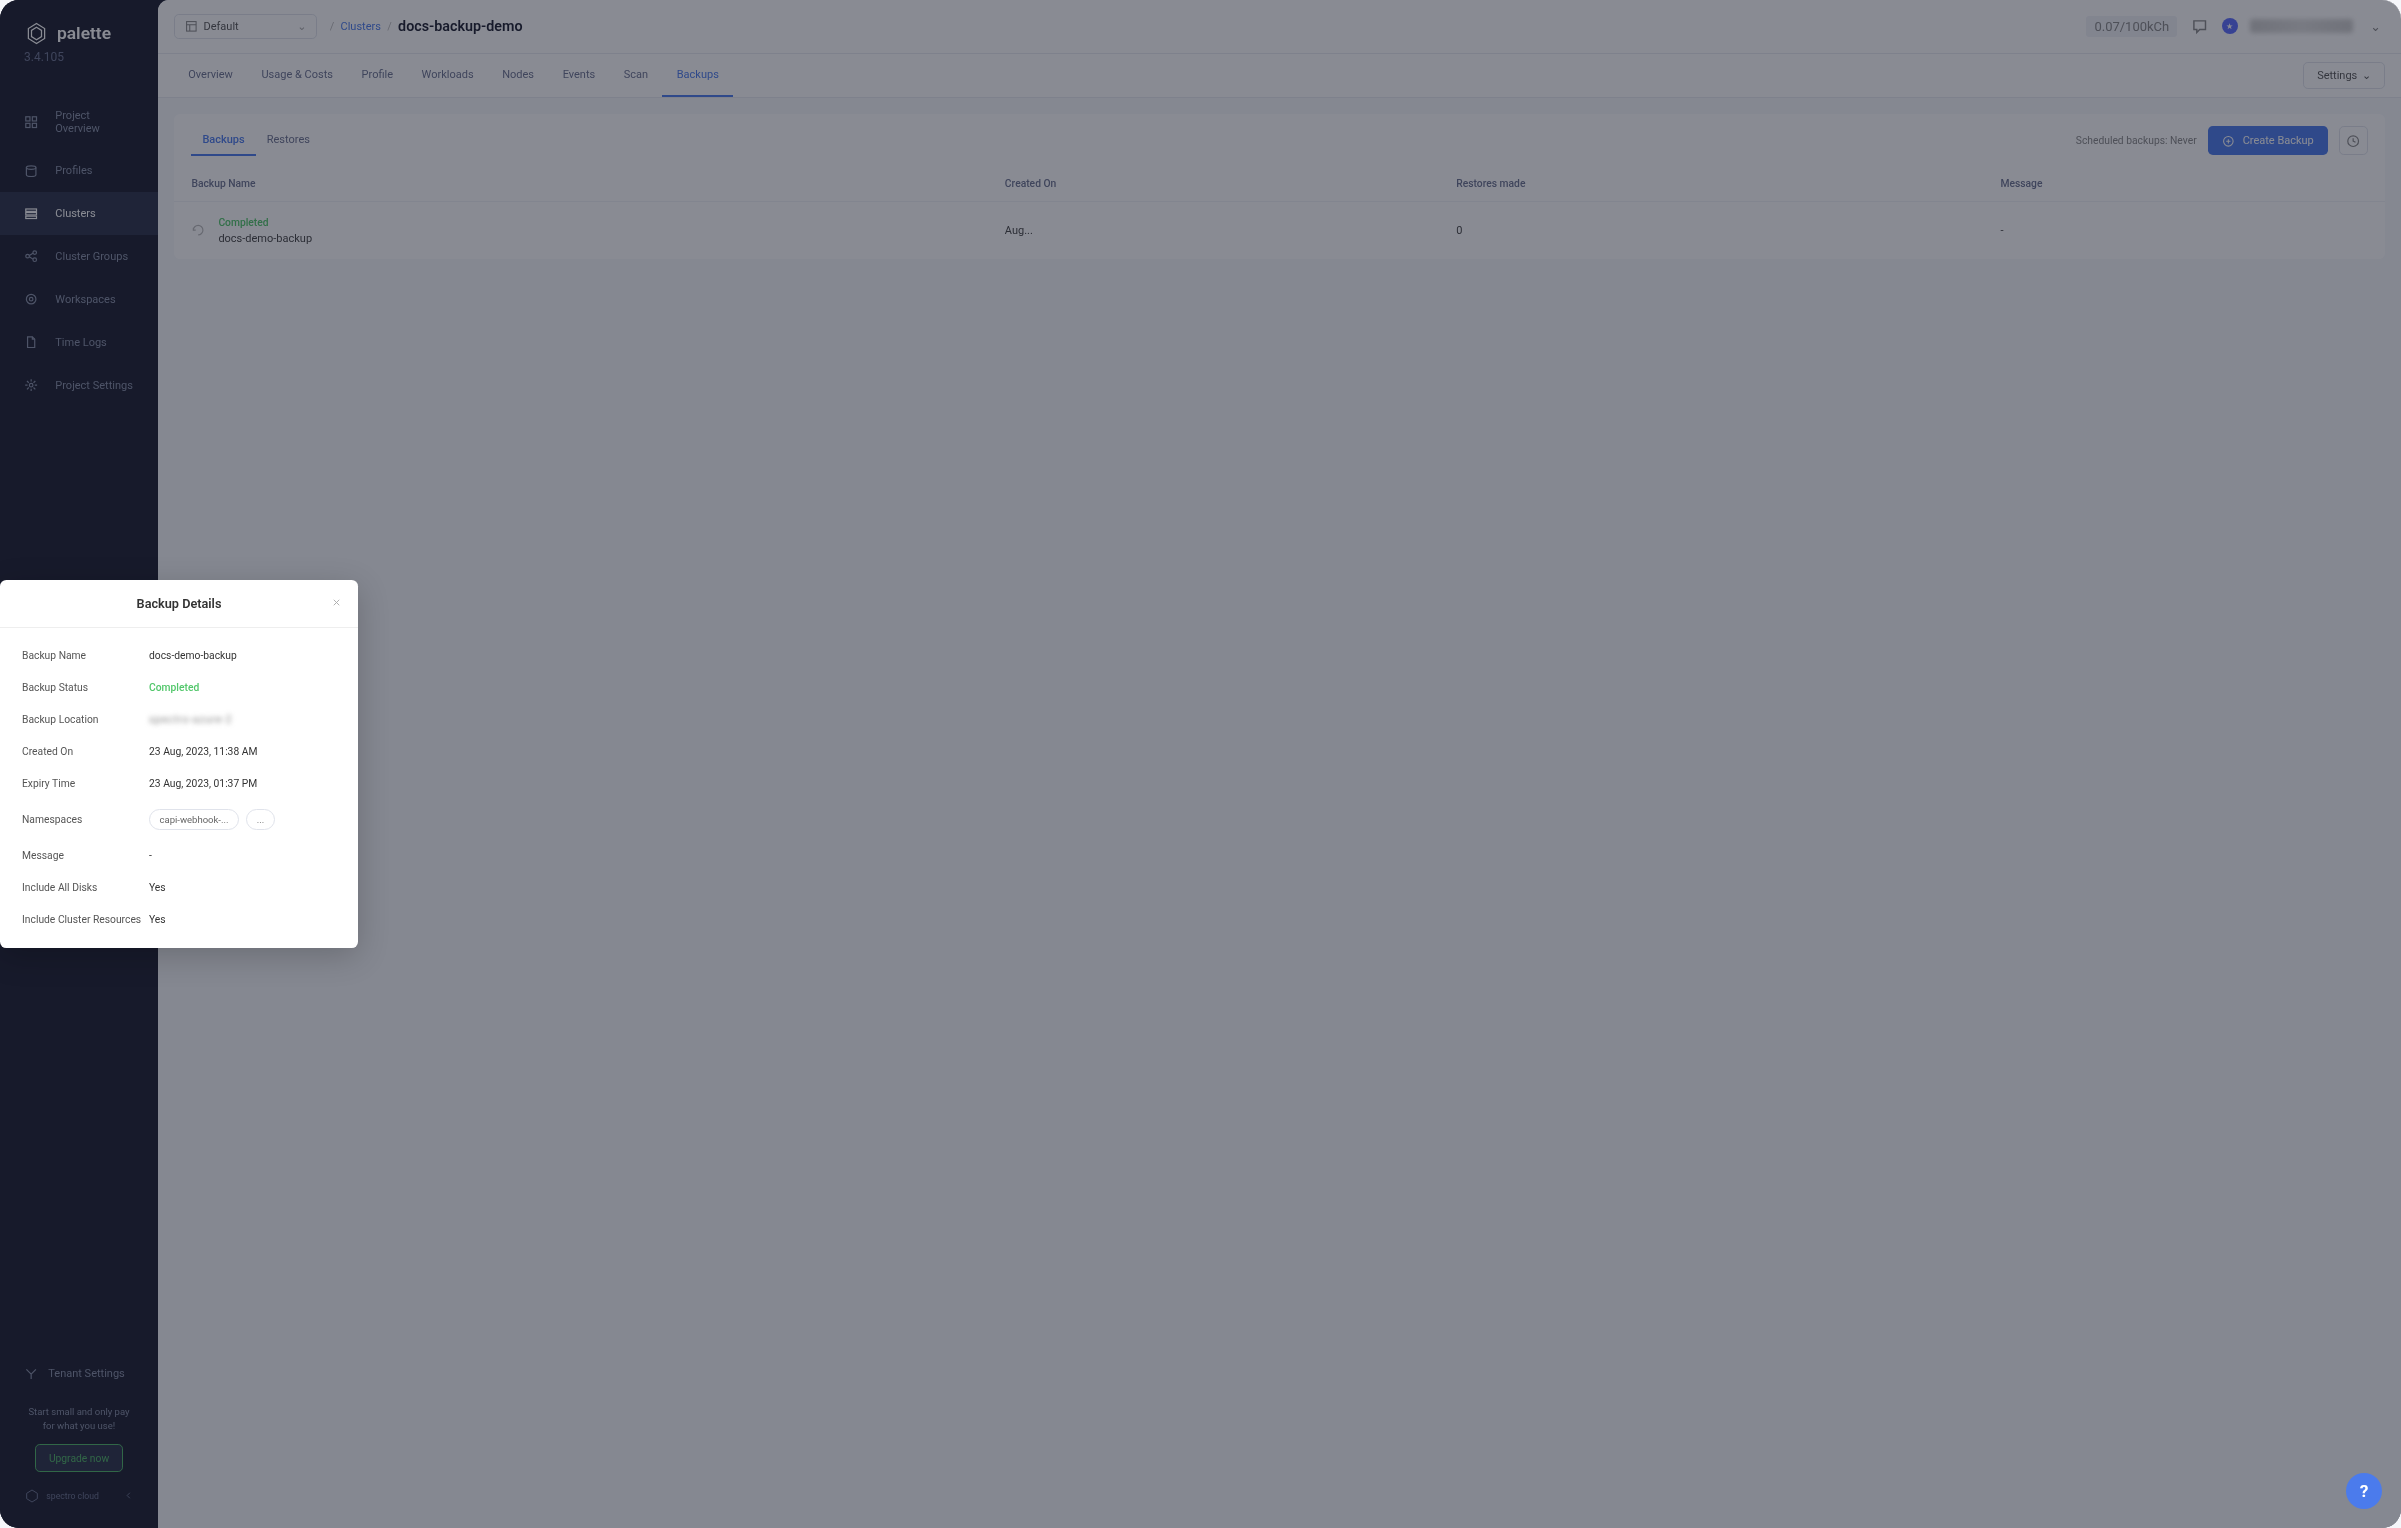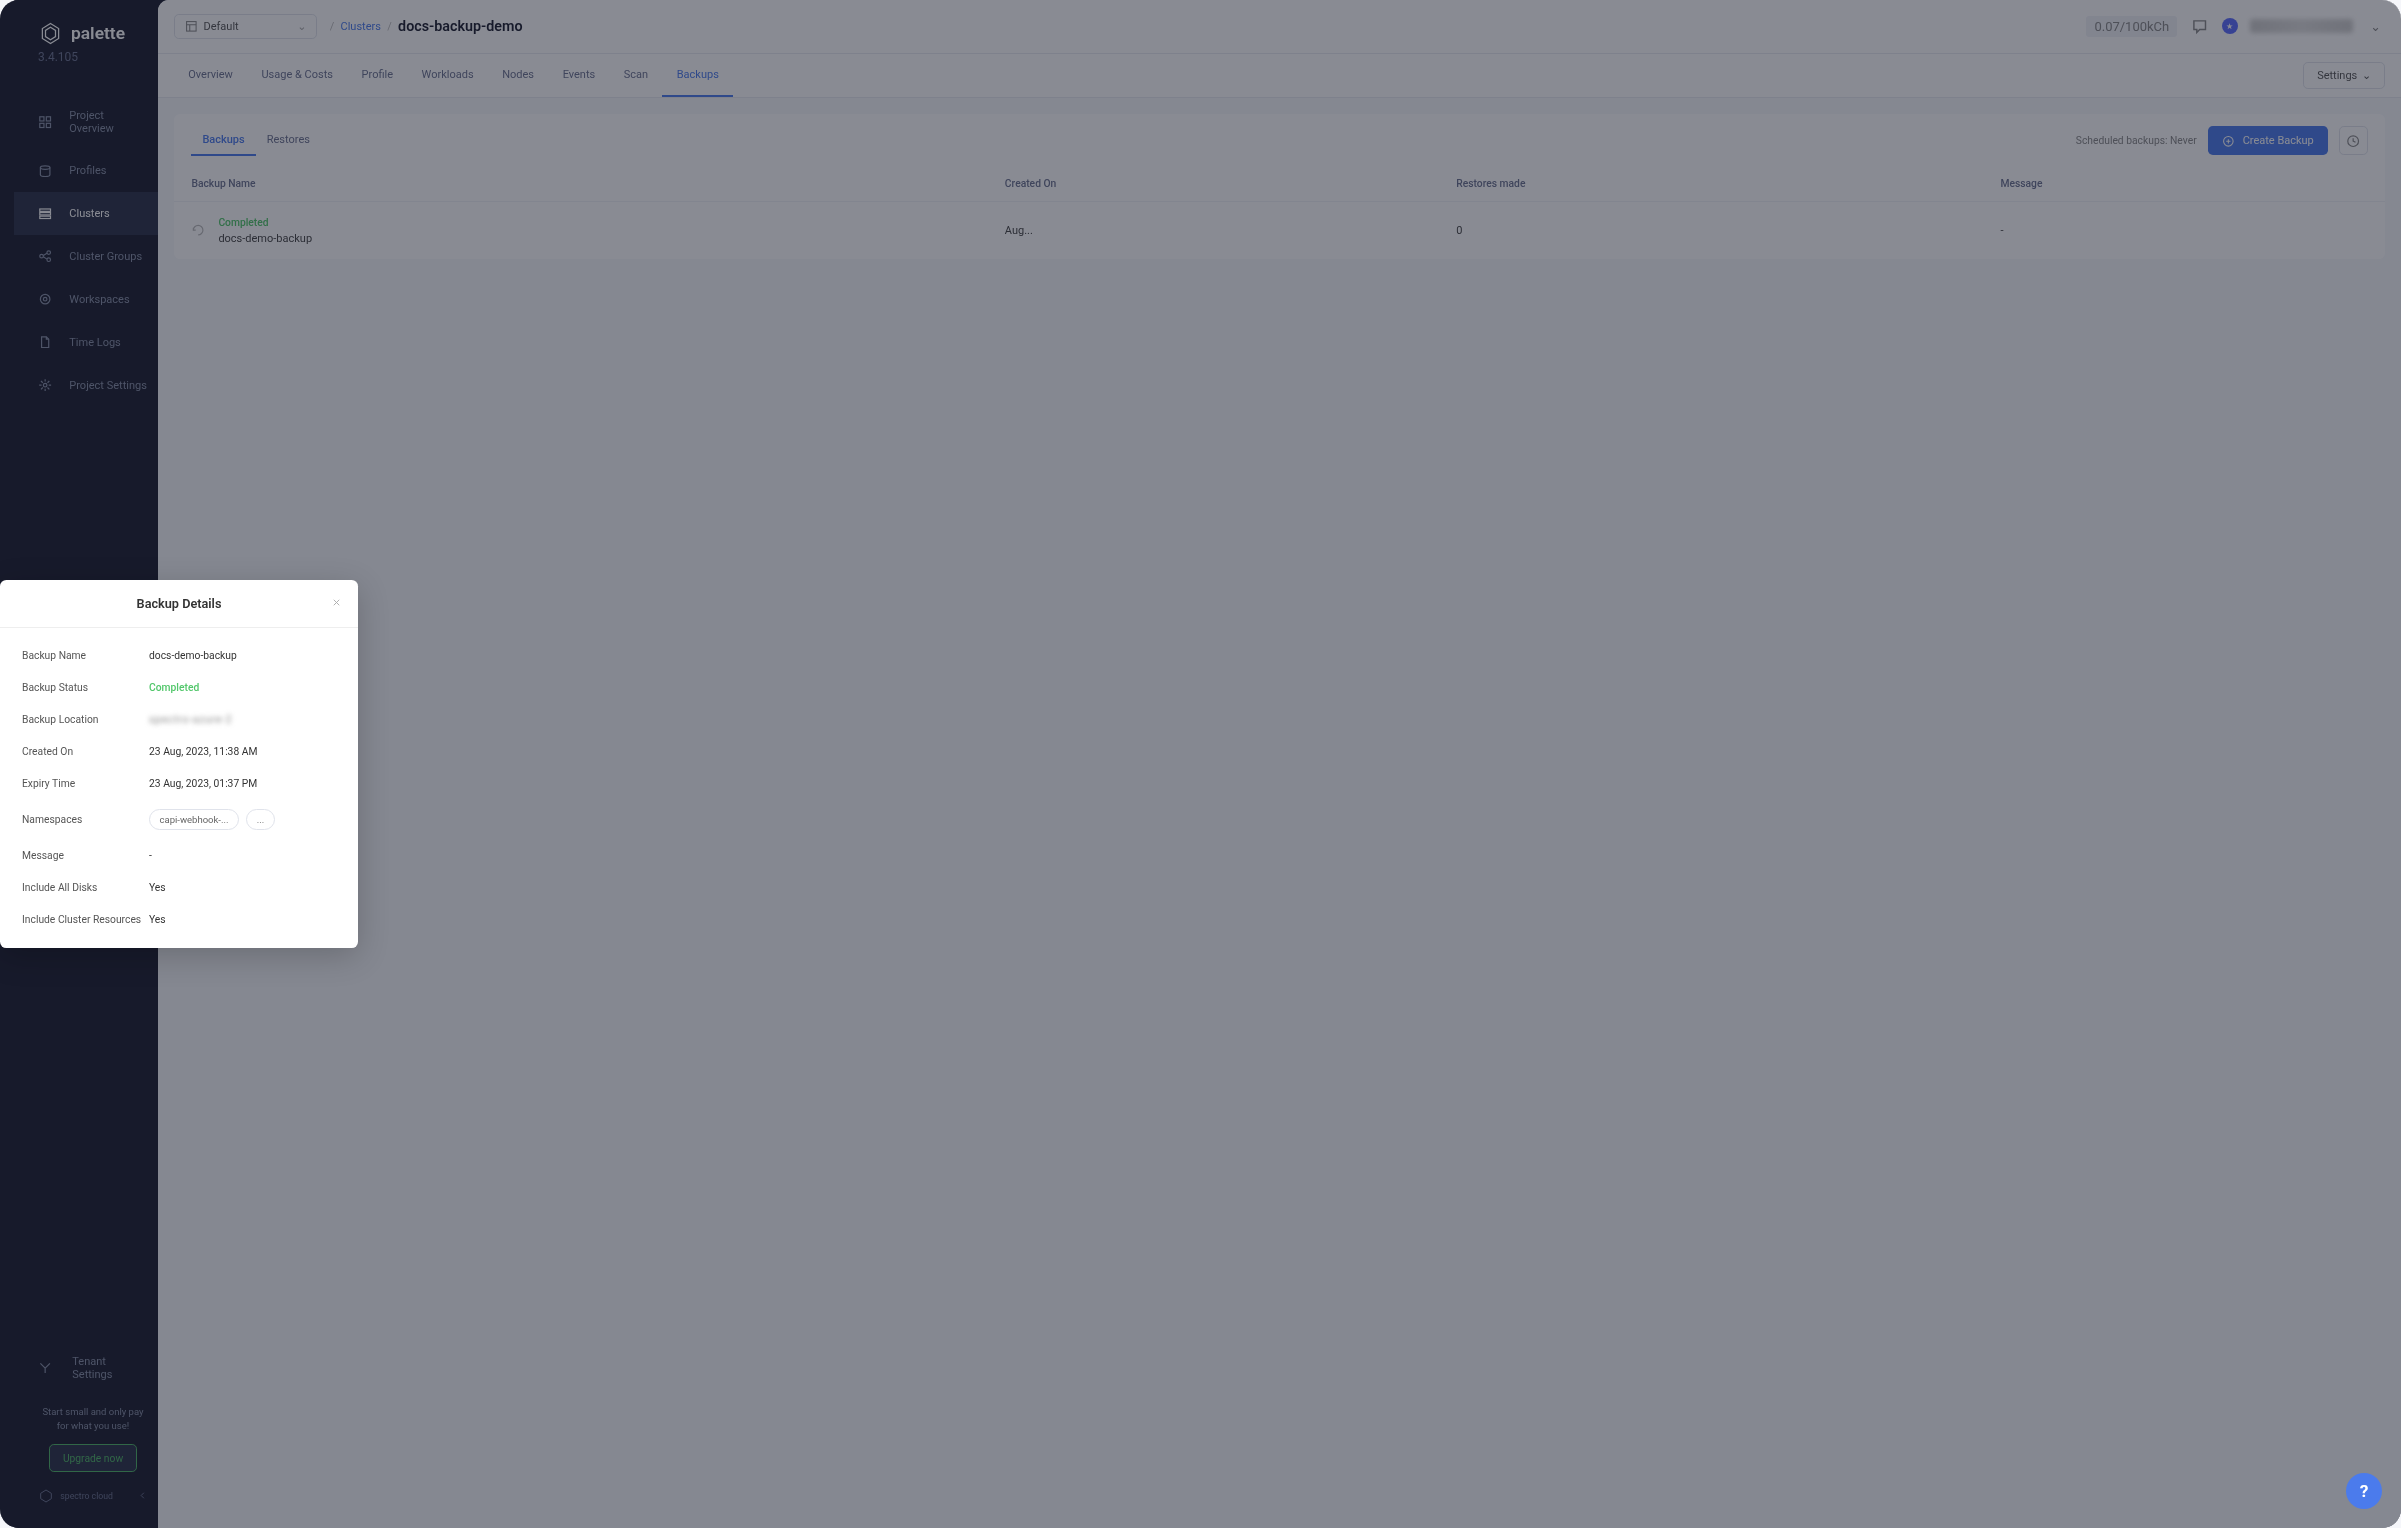--- a/index.html
+++ b/index.html
@@ -1,36 +1,36 @@
 <!DOCTYPE html>
 <html style="font-size:12.7px"><head>
   <meta charset="utf-8">
   <style>
     * { margin: 0; padding: 0; box-sizing: border-box; font-family: -apple-system, BlinkMacSystemFont, 'Segoe UI', Roboto, sans-serif; }
     body { background: #f5f6fa; color: #333; overflow: hidden; }
     
     .app-wrapper { position: relative; width: 100vw; height: 100vh; background: #1a1d2e; border-radius: 19px; overflow: hidden; }
     
     .sidebar {
-      position: absolute; left: 14px; top: 0; width: 158px; height: 100%;
+      position: absolute; left: 0; top: 0; width: 158px; height: 100%;
       background: #1a1d2e; color: #8890a8; display: flex; flex-direction: column;
     }
     .logo-area { padding: 20.6px 24px 6.3px; }
     .logo { display: flex; align-items: center; gap: 8px; }
     .logo-mark { width: 25px; height: 25px; fill: #fff; }
     .logo-text { color: #fff; font-size: 17.4px; font-weight: 600; }
     .version { color: #6b7290; font-size: 12px; margin-top: 4.8px; }
     
     .nav { margin-top: 24px; flex: 1; }
     .nav-item { display: flex; align-items: center; gap: 17px; padding: 14.3px 24px; color: #8890a8; cursor: pointer; font-size: 11px; }
     .nav-item.active { background: #2a3148; color: #fff; }
     .nav-icon { width: 14.3px; height: 14.3px; fill: currentColor; stroke: currentColor; flex-shrink: 0; }
     
     .sidebar-footer { padding: 16px 24px 24px; }
-    .tenant-settings { display: flex; align-items: center; gap: 20px; color: #8890a8; font-size: 11px; margin-bottom: 24px; cursor: pointer; }
+    .tenant-settings { display: flex; align-items: center; gap: 10px; color: #8890a8; font-size: 11px; margin-bottom: 24px; cursor: pointer; }
     .promo { text-align: center; color: #8890a8; font-size: 9.5px; line-height: 1.5; padding: 0 3.2px; }
     .upgrade-btn { display: block; margin: 11px auto 0; background: #2a3148; border: 0.8px solid #4fb667; color: #4fb667; padding: 6.3px 12.7px; border-radius: 4.8px; font-size: 10.3px; cursor: pointer; }
     
     .branding { display: flex; align-items: center; gap: 6.3px; color: #6b7290; font-size: 8.7px; margin-top: 16px; }
     .brand-logo { width: 16px; height: 16px; }
     .collapse-btn { margin-left: auto; cursor: pointer; }
     
     .main { position: absolute; left: 158px; right: 0; top: 0; bottom: 0; background: #f7f8fb; border-radius: 11px 0 0 0; overflow: hidden; }
     
     .topbar { display: flex; align-items: center; padding: 14px 16px; background: #fff; border-bottom: 0.8px solid #e8eaf0; gap: 12.7px; }

